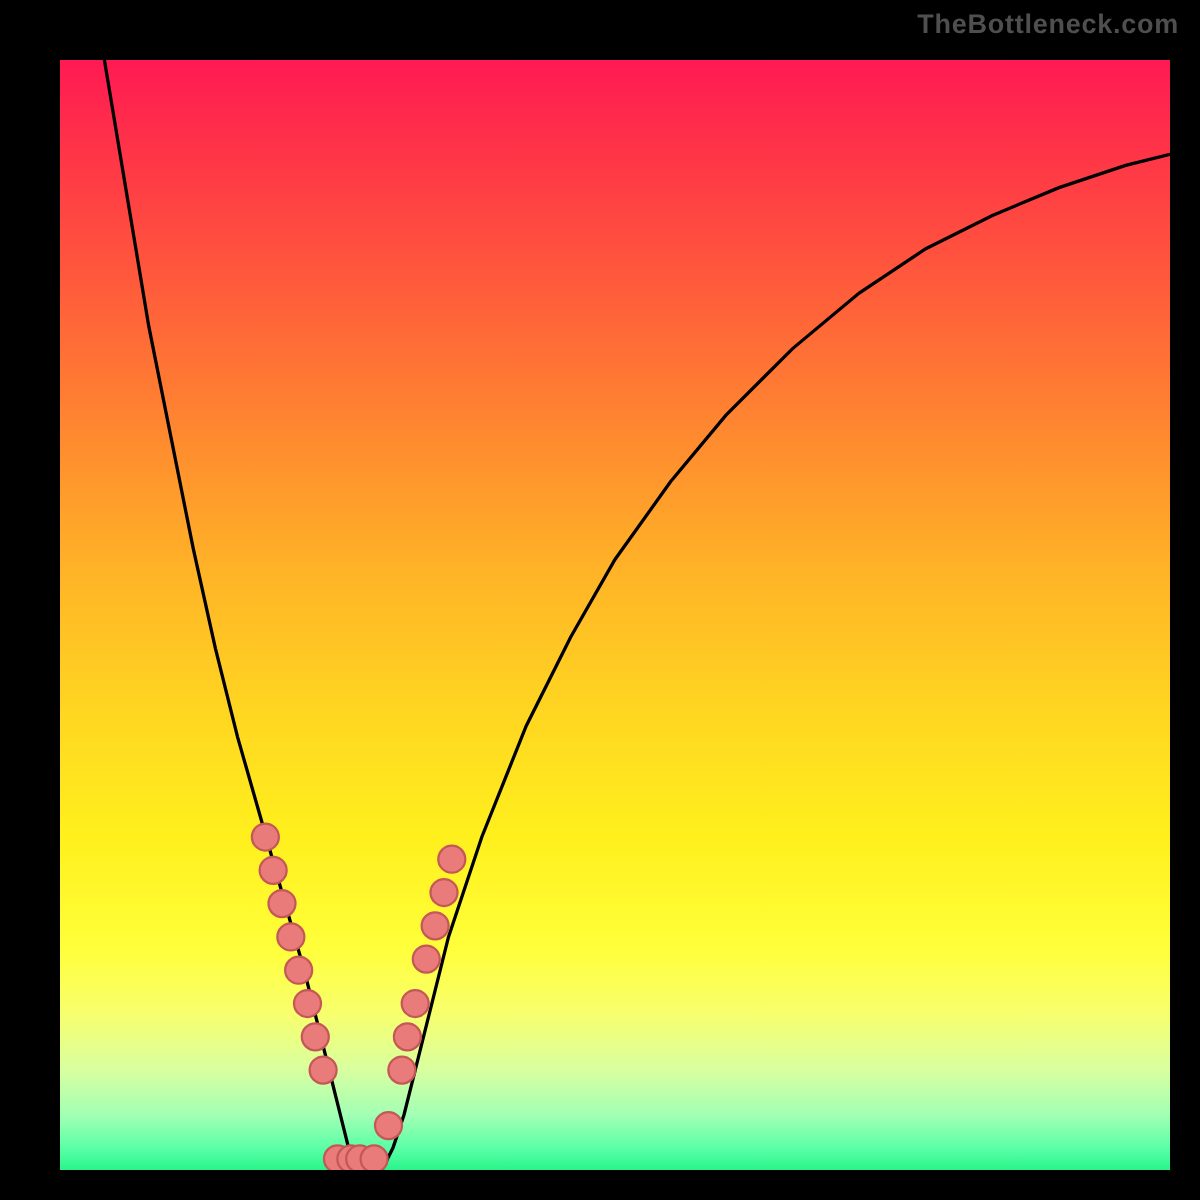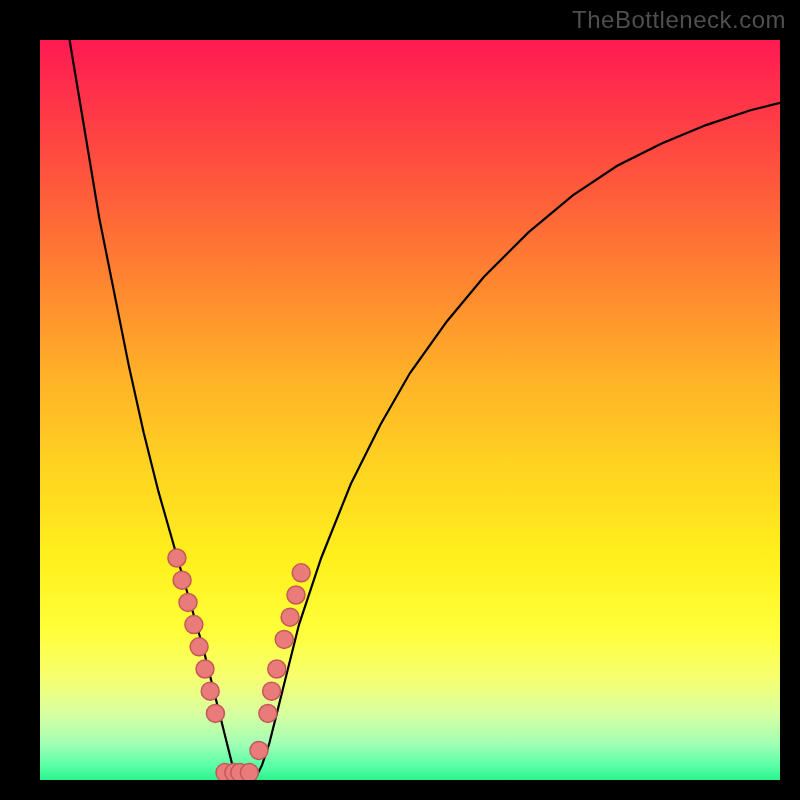--- a/index.html
+++ b/index.html
@@ -15,22 +15,22 @@
     position: relative;
     width: 800px;
     height: 800px;
     background: #000;
   }
   .watermark {
     position: absolute;
     top: 6px;
     right: 14px;
     color: #4f4f4f;
-    font-size: 24px;
-    font-weight: 400;
+    font-size: 18px;
+    font-weight: 700;
     letter-spacing: 0.5px;
     z-index: 10;
   }
   .plot-area {
     position: absolute;
     left: 40px;
     top: 40px;
     width: 740px;
     height: 740px;
     overflow: hidden;

